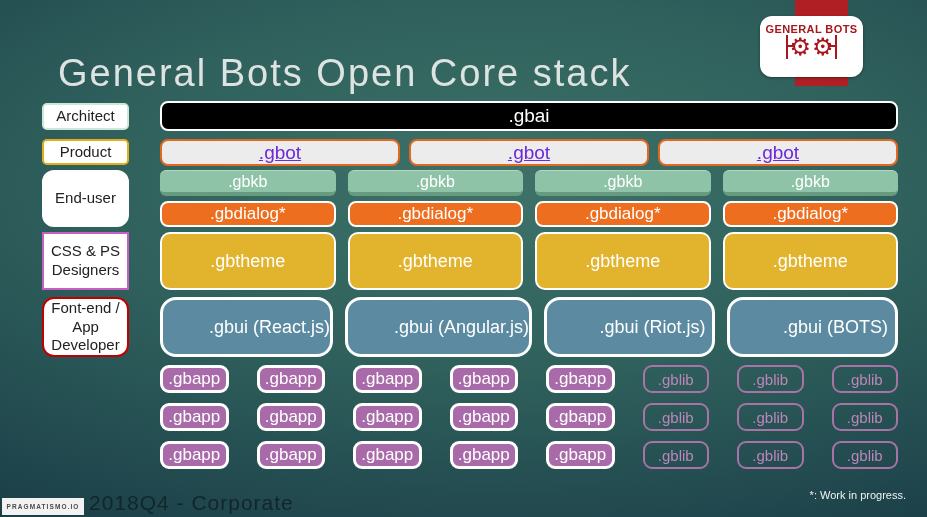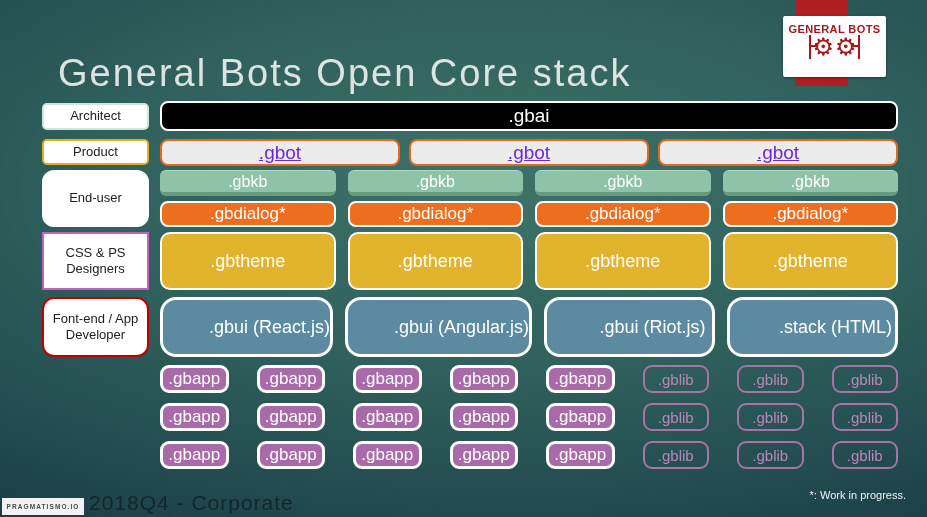--- a/index.html
+++ b/index.html
@@ -10,35 +10,35 @@
       radial-gradient(ellipse 120% 95% at 54% 36%, #3e7269 0%, #2f605c 38%, #1f454c 72%, #132e37 100%);
   }
   
   .title{
     position:absolute; left:58px; top:52px; font-size:38px; font-weight:400;
     letter-spacing:2px; color:#dde3e0;
   }
   
   .logo-ribbon{position:absolute; left:795px; top:0; width:53px; height:86px; background:#b01f24;}
   .logo-card{
-    position:absolute; left:783px; top:16px; width:103px; height:61px; background:#ffffff;
-    border-radius:2px; box-shadow:0 1px 3px rgba(0,0,0,.4);
+    position:absolute; left:760px; top:16px; width:103px; height:61px; background:#ffffff;
+    border-radius:12px; box-shadow:0 1px 3px rgba(0,0,0,.4);
     display:flex; flex-direction:column; align-items:center; justify-content:flex-start;
   }
   .logo-brand{margin-top:7px; font-size:11px; font-weight:bold; letter-spacing:.4px; color:#a6171e;}
   .logo-gears{display:flex; align-items:center; gap:1px; margin-top:0; color:#a6171e;}
   .vtick{width:2px; height:24px; background:#a6171e; position:relative;}
   .vtick::after{content:""; position:absolute; top:10px; width:7px; height:2px; background:#a6171e;}
   .vtick.left::after{left:2px;} .vtick.right::after{right:2px;}
   .gear{font-size:24px; line-height:24px; font-family:"DejaVu Sans",sans-serif;}
   
   .rlabel{
-    position:absolute; left:42px; width:107px; background:#ffffff; color:#222;
+    position:absolute; left:42px; width:87px; background:#ffffff; color:#222;
     display:flex; align-items:center; justify-content:center; text-align:center;
-    font-size:13px; line-height:1.25; box-sizing:border-box; padding:6px 4px;
+    font-size:15px; line-height:1.25; box-sizing:border-box; padding:6px 4px;
   }
   .rlabel.architect{top:103px; height:27px; border:2px solid #cde7d8; border-radius:5px;}
   .rlabel.product{top:139px; height:26px; border:2px solid #e3ae19; border-radius:5px;}
   .rlabel.enduser{top:170px; height:57px; border:2px solid #ffffff; border-radius:12px;}
   .rlabel.designers{top:232px; height:58px; border:2px solid #c75fc1; border-radius:0;}
   .rlabel.frontend{top:297px; height:60px; border:2px solid #c00000; border-radius:12px;}
   .rlabel.backend{top:365px; height:103px; border:2px solid #141414; border-radius:18px;}
   
   .row{position:absolute; left:160px; width:738px; display:flex; box-sizing:border-box;}
   .box{
@@ -122,21 +122,21 @@
     <div class="box gbtheme">.gbtheme</div>
     <div class="box gbtheme">.gbtheme</div>
     <div class="box gbtheme">.gbtheme</div>
     <div class="box gbtheme">.gbtheme</div>
   </div>
 
   <div class="row row-gbui">
     <div class="box gbui">.gbui (React.js)</div>
     <div class="box gbui">.gbui (Angular.js)</div>
     <div class="box gbui">.gbui (Riot.js)</div>
-    <div class="box gbui">.stack (HTML)</div>
+    <div class="box gbui">.gbui (BOTS)</div>
   </div>
 
   <div class="row row-apps r1">
     <div class="box gbapp">.gbapp</div>
     <div class="box gbapp">.gbapp</div>
     <div class="box gbapp">.gbapp</div>
     <div class="box gbapp">.gbapp</div>
     <div class="box gbapp">.gbapp</div>
     <div class="box gblib">.gblib</div>
     <div class="box gblib">.gblib</div>

